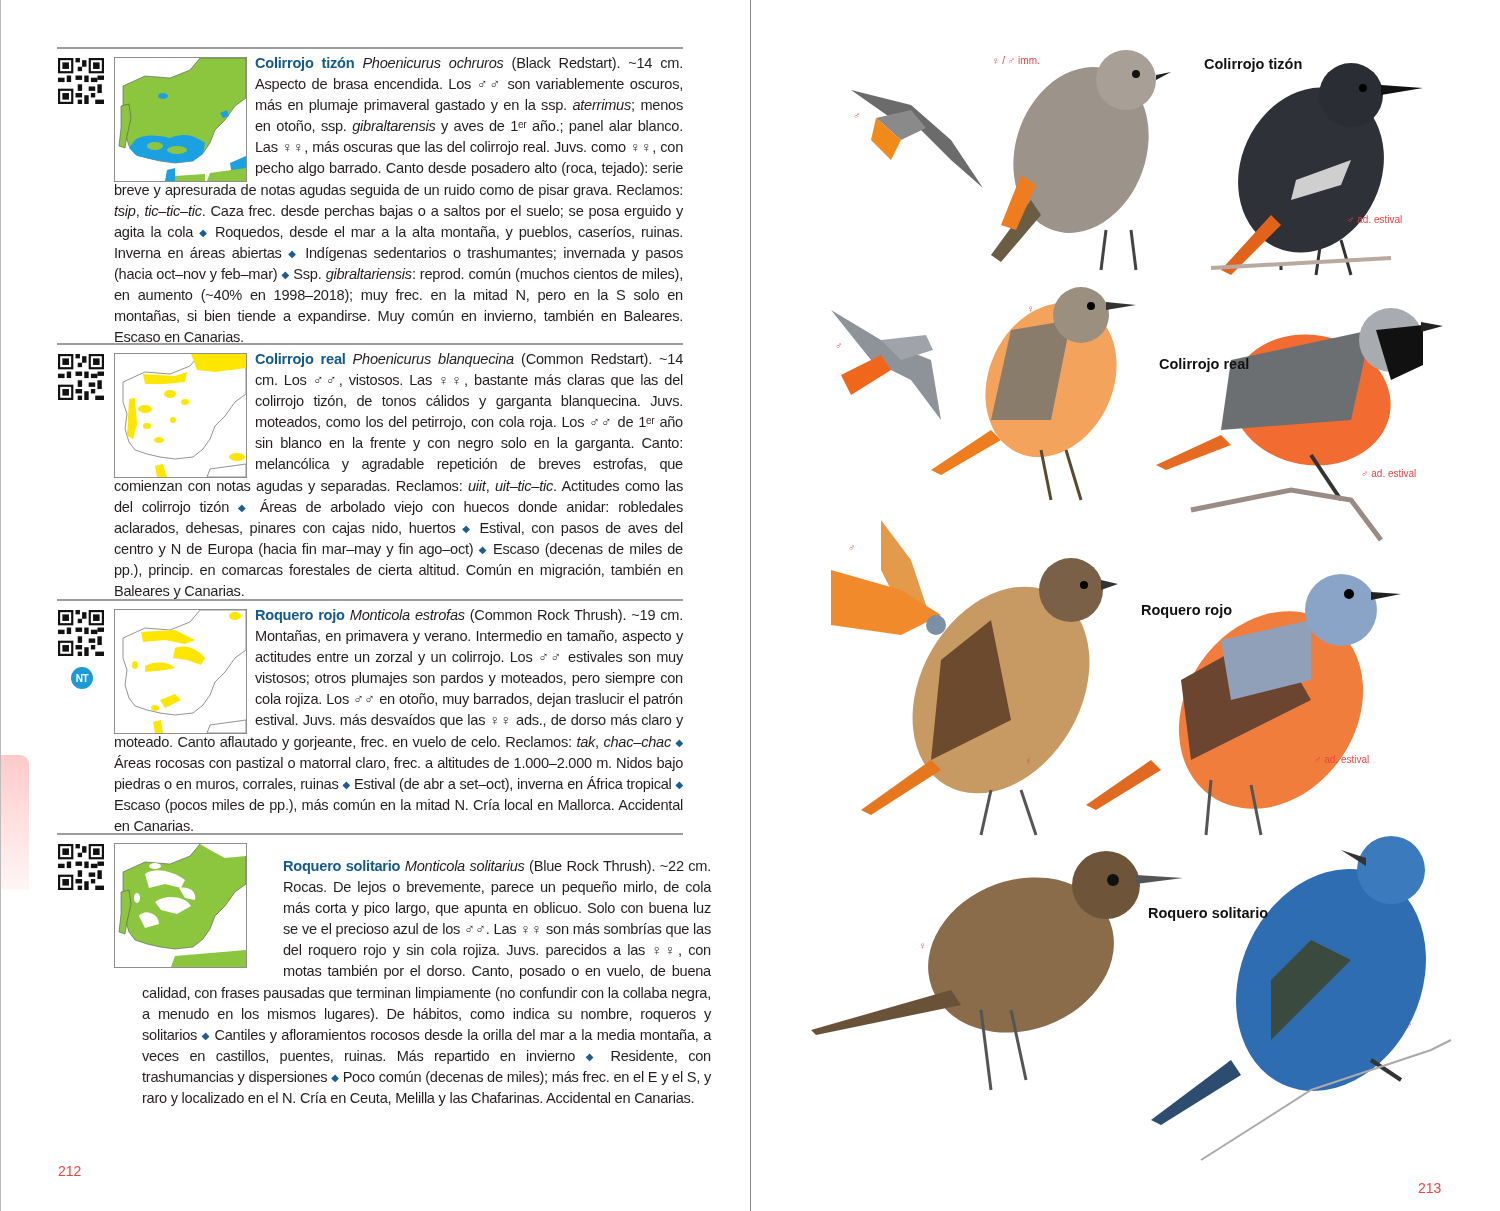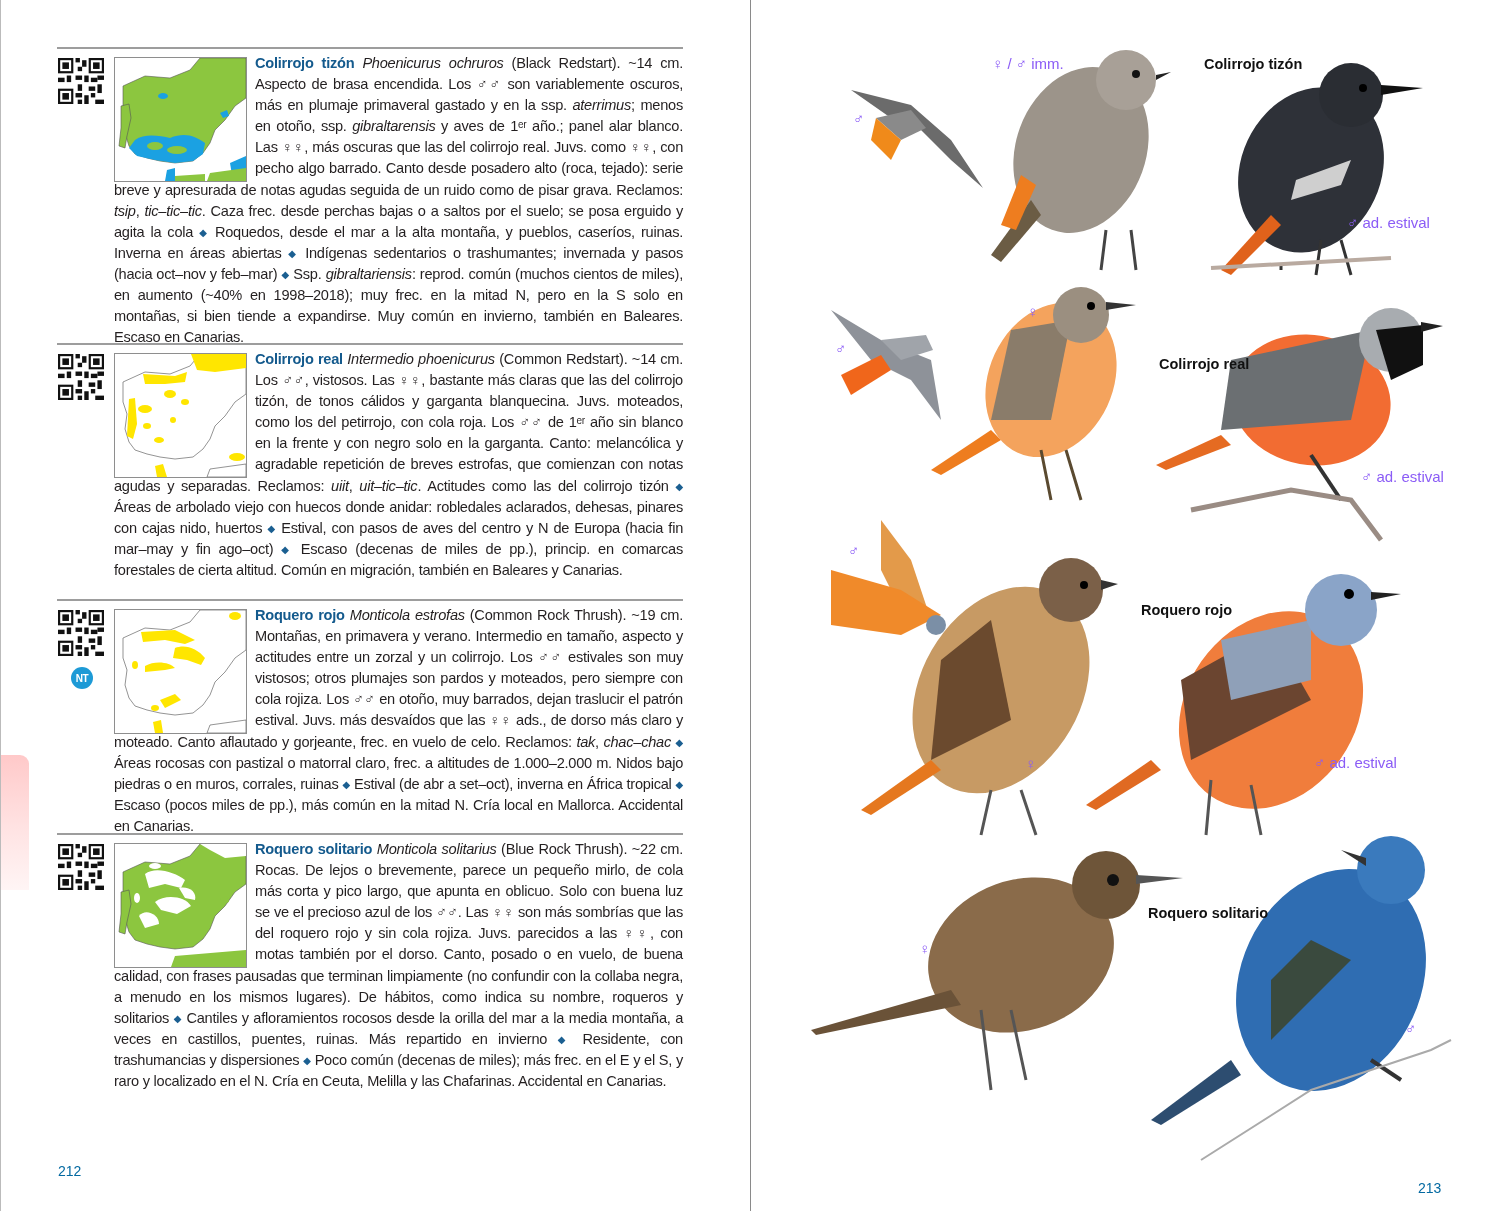--- a/index.html
+++ b/index.html
@@ -29,28 +29,28 @@
   .range-map svg { width: 131px; height: 123px; display: block; }
 
   .entry-text { position: absolute; left: 57px; width: 569px; font-size: 14.6px; line-height: 21.1px;
     text-align: justify; color: #231f20; letter-spacing: -0.25px; }
   .entry-text .float-spacer { float: left; width: 141px; height: 124px; }
   .entry-text .common-name { color: #145a8d; font-weight: bold; }
   .entry-text .sci-name { font-style: italic; }
   .entry-text i { font-style: italic; }
   .diamond { color: #1b5f91; font-size: 10px; vertical-align: 1px; }
 
-  .page-number { position: absolute; top: 1163px; font-size: 14px; color: #0369a1; }
+  .page-number { position: absolute; top: 1163px; font-size: 14px; color: #ef4444; }
 
   
   .plate { position: absolute; left: 0; top: 0; width: 749px; height: 1211px; }
   .plate svg.birds { position: absolute; left: 0; top: 0; width: 749px; height: 1211px; }
   .plate-label { position: absolute; font-size: 14.5px; color: #111; white-space: nowrap; }
   .plate-label.species { font-weight: bold; }
-  .plate-label.sex { font-size: 15px; color: #8b5cf6; text-align: center; }
+  .plate-label.sex { font-size: 10px; color: #ef4444; text-align: center; }
 </style>
 </head>
 <body>
 
 <div class="spread">
 
   <div class="page-left">
     <div class="thumb-tab"></div>
 
     <div class="entry" style="top:47px;">
@@ -110,21 +110,21 @@
           <ellipse cx="32" cy="72" rx="4" ry="3" fill="#ffe600"></ellipse>
           <ellipse cx="44" cy="86" rx="5" ry="3" fill="#ffe600"></ellipse>
           <ellipse cx="122" cy="103" rx="8" ry="4" fill="#ffe600"></ellipse>
           <path d="M40 112 L48 110 L52 123 L42 123 Z" fill="#ffe600"></path>
           <path d="M95 115 L131 110 L131 123 L92 123 Z" fill="#fff" stroke="#666" stroke-width="0.7"></path>
         </svg>
       </div>
       <p class="entry-text" style="top:6px;">
         <span class="float-spacer"></span>
         <span class="common-name">Colirrojo real</span>
-        <span class="sci-name">Intermedio phoenicurus</span>
+        <span class="sci-name">Phoenicurus blanquecina</span>
         <span>(Common Redstart). ~14 cm.</span><span> Los ♂♂, vistosos. Las ♀♀, bastante más claras que las del colirrojo tizón, de tonos cálidos y garganta blanquecina. Juvs. moteados, como los del petirrojo, con cola roja. Los ♂♂ de 1ᵉʳ año sin blanco en la frente y con negro solo en la garganta. Canto: melancólica y agradable repetición de breves estrofas, que comienzan con notas agudas y separadas. Reclamos: </span><i>uiit</i><span>, </span><i>uit–tic–tic</i><span>. Actitudes como las del colirrojo tizón</span>
         <span class="diamond">◆</span>
         <span>Áreas de arbolado viejo con huecos donde anidar: robledales aclarados, dehesas, pinares con cajas nido, huertos</span>
         <span class="diamond">◆</span>
         <span>Estival, con pasos de aves del centro y N de Europa (hacia fin mar–may y fin ago–oct)</span>
         <span class="diamond">◆</span>
         <span>Escaso (decenas de miles de pp.), princip. en comarcas forestales de cierta altitud. Común en migración, también en Baleares y Canarias.</span>
       </p>
     </div>
 
@@ -179,21 +179,21 @@
           <path d="M40 58 C50 50 70 52 76 62 L62 70 L46 66 Z" fill="#fff"></path>
           <path d="M24 72 C30 64 44 70 44 80 L30 84 Z" fill="#fff"></path>
           <path d="M64 44 C74 42 82 48 80 56 L70 54 Z" fill="#fff"></path>
           <ellipse cx="40" cy="22" rx="6" ry="3" fill="#fff"></ellipse>
           <ellipse cx="22" cy="54" rx="3" ry="5" fill="#fff"></ellipse>
           <path d="M6 48 L14 46 L16 60 L12 78 L10 90 L4 88 L6 70 Z" fill="#8cc63f" stroke="#555" stroke-width="0.6"></path>
           <path d="M105 55 L112 52 L114 58 L108 60 Z" fill="#8cc63f"></path>
           <path d="M60 112 L131 106 L131 123 L56 123 Z" fill="#8cc63f"></path>
         </svg>
       </div>
-      <p class="entry-text" style="top:6px;">
+      <p class="entry-text" style="top:23px;margin-left:28px;">
         <span class="float-spacer"></span>
         <span class="common-name">Roquero solitario</span>
         <span class="sci-name">Monticola solitarius</span>
         <span>(Blue Rock Thrush). ~22 cm.</span><span> Rocas. De lejos o brevemente, parece un pequeño mirlo, de cola más corta y pico largo, que apunta en oblicuo. Solo con buena luz se ve el precioso azul de los ♂♂. Las ♀♀ son más sombrías que las del roquero rojo y sin cola rojiza. Juvs. parecidos a las ♀♀, con motas también por el dorso. Canto, posado o en vuelo, de buena calidad, con frases pausadas que terminan limpiamente (no confundir con la collaba negra, a menudo en los mismos lugares). De hábitos, como indica su nombre, roqueros y solitarios</span>
         <span class="diamond">◆</span>
         <span>Cantiles y afloramientos rocosos desde la orilla del mar a la media montaña, a veces en castillos, puentes, ruinas. Más repartido en invierno</span>
         <span class="diamond">◆</span>
         <span>Residente, con trashumancias y dispersiones</span>
         <span class="diamond">◆</span>
         <span>Poco común (decenas de miles); más frec. en el E y el S, y raro y localizado en el N. Cría en Ceuta, Melilla y las Chafarinas. Accidental en Canarias.</span>

